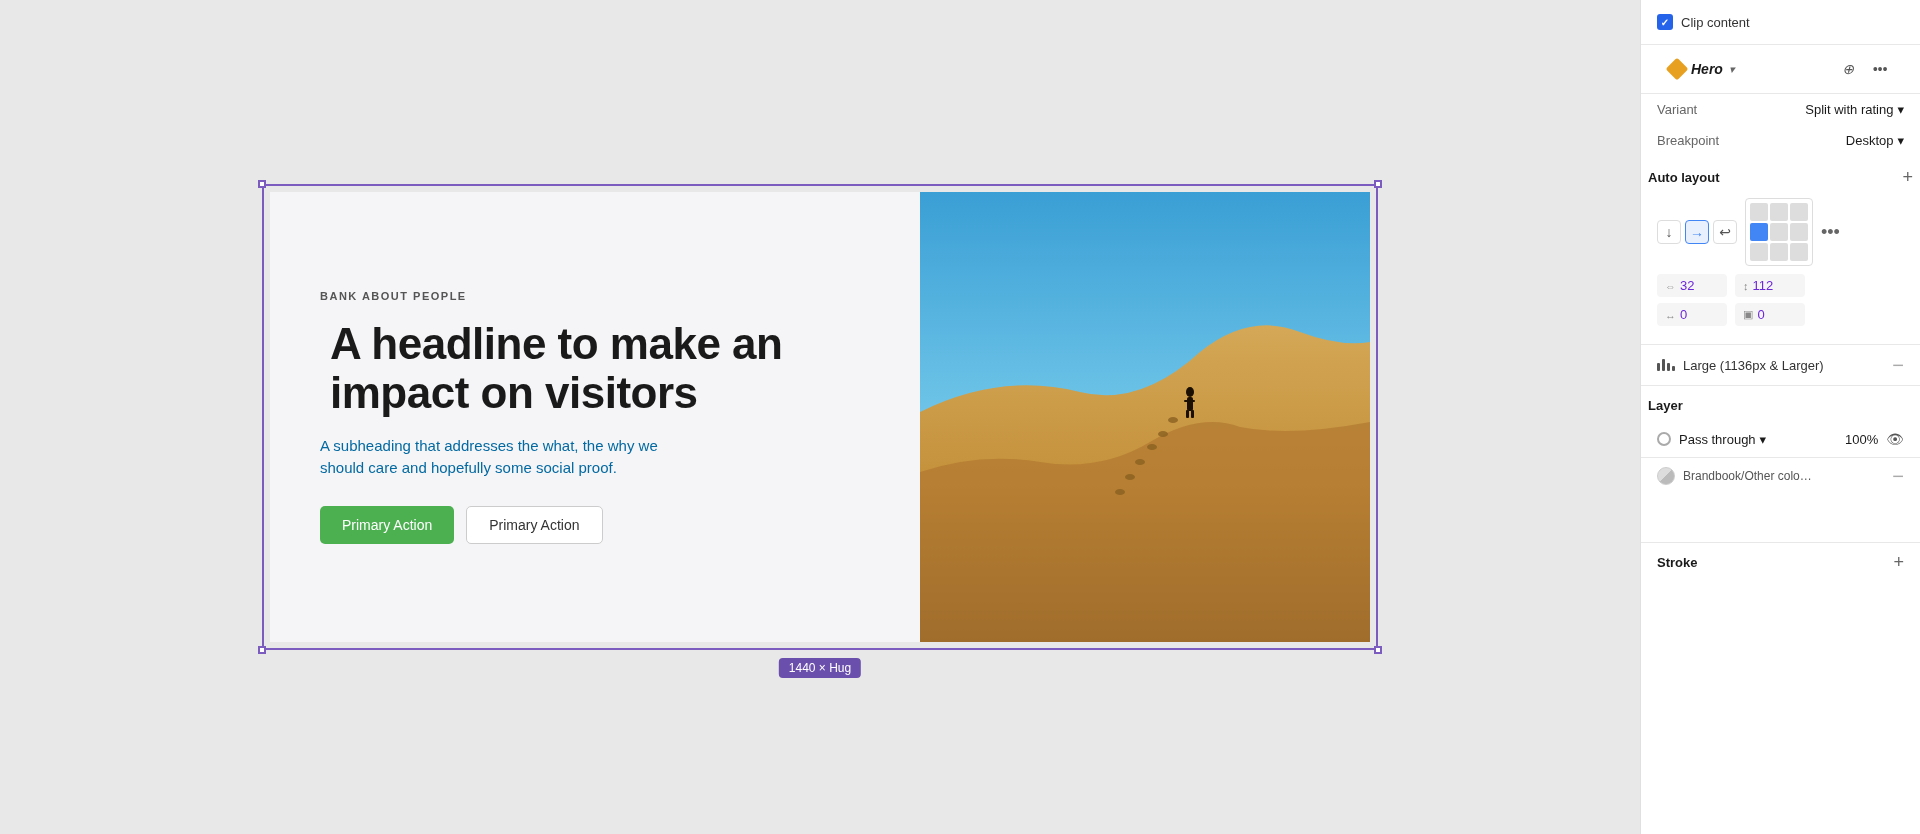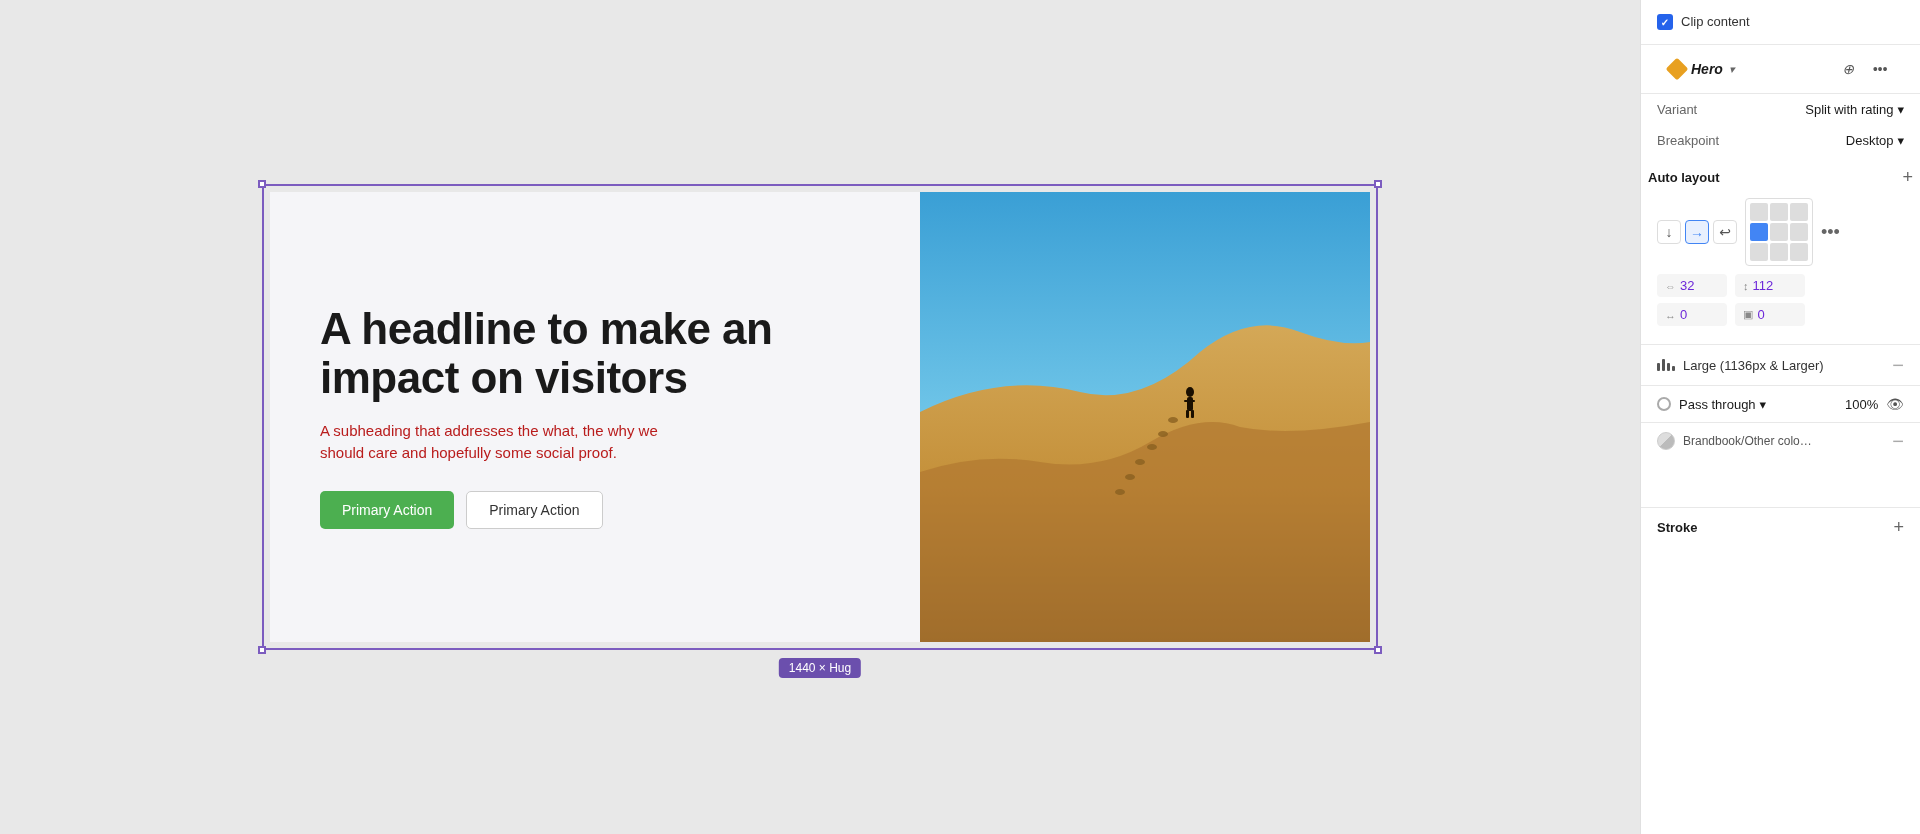--- a/index.html
+++ b/index.html
@@ -87,25 +87,26 @@
       color: #555;
       text-transform: uppercase;
     }
 
     .hero-headline {
       font-size: 44px;
       font-weight: 800;
       color: #1a1a1a;
       line-height: 1.1;
       letter-spacing: -0.5px;
+      margin-left: 10px;
     }
 
     .hero-subheading {
       font-size: 15px;
-      color: #b91c1c;
+      color: #0369a1;
       line-height: 1.5;
       max-width: 340px;
     }
 
     .hero-buttons {
       display: flex;
       gap: 12px;
       margin-top: 8px;
     }
 
@@ -163,21 +164,21 @@
       color: #333;
     }
 
     .panel-section {
       border-bottom: 1px solid #e8e8e8;
       padding: 14px 16px;
     }
 
     .clip-content-row {
       display: flex;
-      align-items: flex-start;
+      align-items: center;
       gap: 8px;
     }
 
     .checkbox-blue {
       width: 16px;
       height: 16px;
       background: #2563eb;
       border-radius: 3px;
       display: flex;
       align-items: center;
@@ -513,20 +514,21 @@
   <div class="frame-container">
     <div class="frame-border"></div>
     <div class="frame-handle tl"></div>
     <div class="frame-handle tr"></div>
     <div class="frame-handle bl"></div>
     <div class="frame-handle br"></div>
 
     <div class="hero-frame">
 
       <div class="hero-left">
+        <div class="hero-eyebrow">BANK ABOUT PEOPLE</div>
         <div class="hero-headline">A headline to make an impact on visitors</div>
         <div class="hero-subheading">A subheading that addresses the what, the why we should care and hopefully some social proof.</div>
         <div class="hero-buttons">
           <button class="btn-primary">Primary Action</button>
           <button class="btn-outline">Primary Action</button>
         </div>
       </div>
 
       <div class="hero-right">
         <div class="hero-image">
@@ -669,20 +671,23 @@
         <div class="bar" style="height:12px;"></div>
         <div class="bar" style="height:8px;"></div>
         <div class="bar" style="height:5px;"></div>
       </div>
       <span>Large (1136px &amp; Larger)</span>
     </div>
     <span class="minus-btn">−</span>
   </div>
 
   <div class="layer-section">
+    <div class="section-header">
+      <span class="section-title">Layer</span>
+    </div>
     <div class="layer-row">
       <div class="layer-left">
         <div class="sun-icon"></div>
         <div class="layer-mode">
           <span>Pass through</span>
           <span>▾</span>
         </div>
       </div>
       <div class="layer-right">
         <span class="opacity-value">100%</span>

